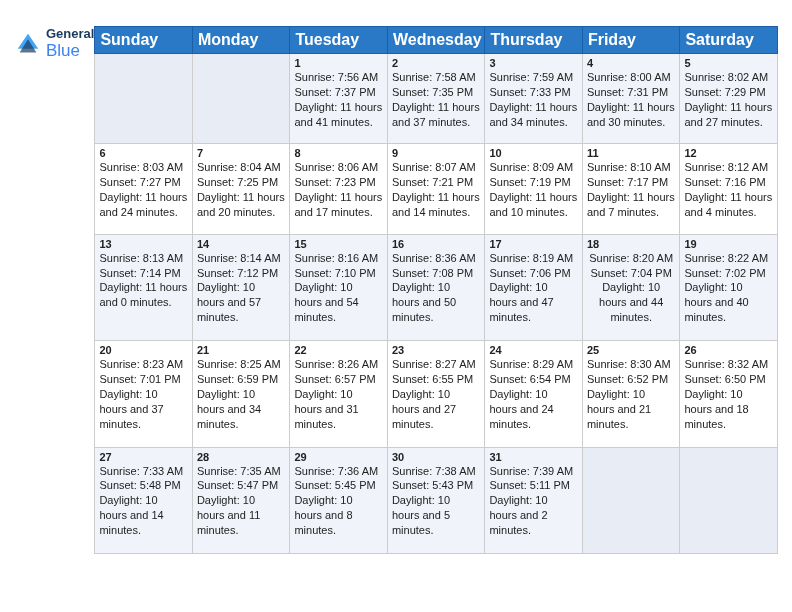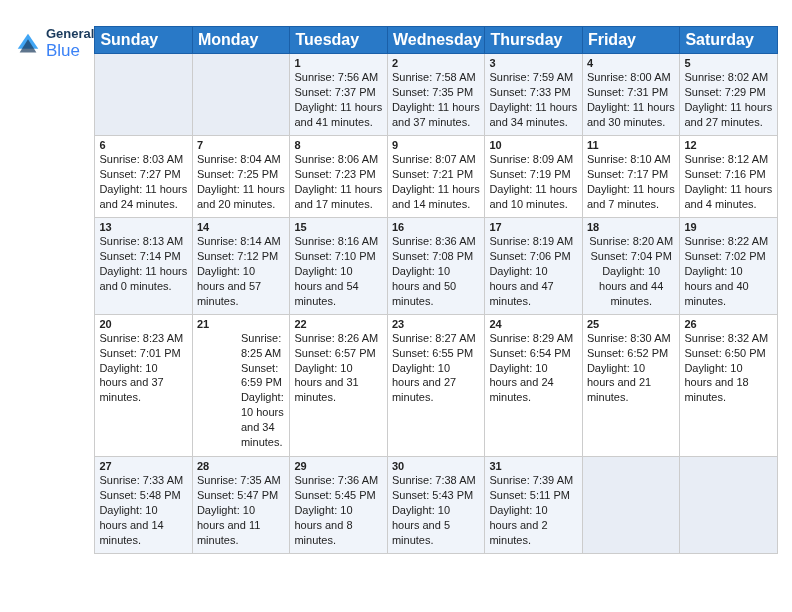--- a/index.html
+++ b/index.html
@@ -238,21 +238,21 @@
         </tr>
         <tr>
           <td>
             <span class="day-num">20</span>
             <div class="day-info" style="white-space: pre-line;">Sunrise: 8:23 AM
 Sunset: 7:01 PM
 Daylight: 10 hours and 37 minutes.</div>
           </td>
           <td>
             <span class="day-num">21</span>
-            <div class="day-info" style="white-space: pre-line; margin-left: 44px;">Sunrise: 8:25 AM
+            <div class="day-info" style="white-space: pre-line;">Sunrise: 8:25 AM
 Sunset: 6:59 PM
 Daylight: 10 hours and 34 minutes.</div>
           </td>
           <td>
             <span class="day-num">22</span>
             <div class="day-info" style="white-space: pre-line;">Sunrise: 8:26 AM
 Sunset: 6:57 PM
 Daylight: 10 hours and 31 minutes.</div>
           </td>
           <td>

